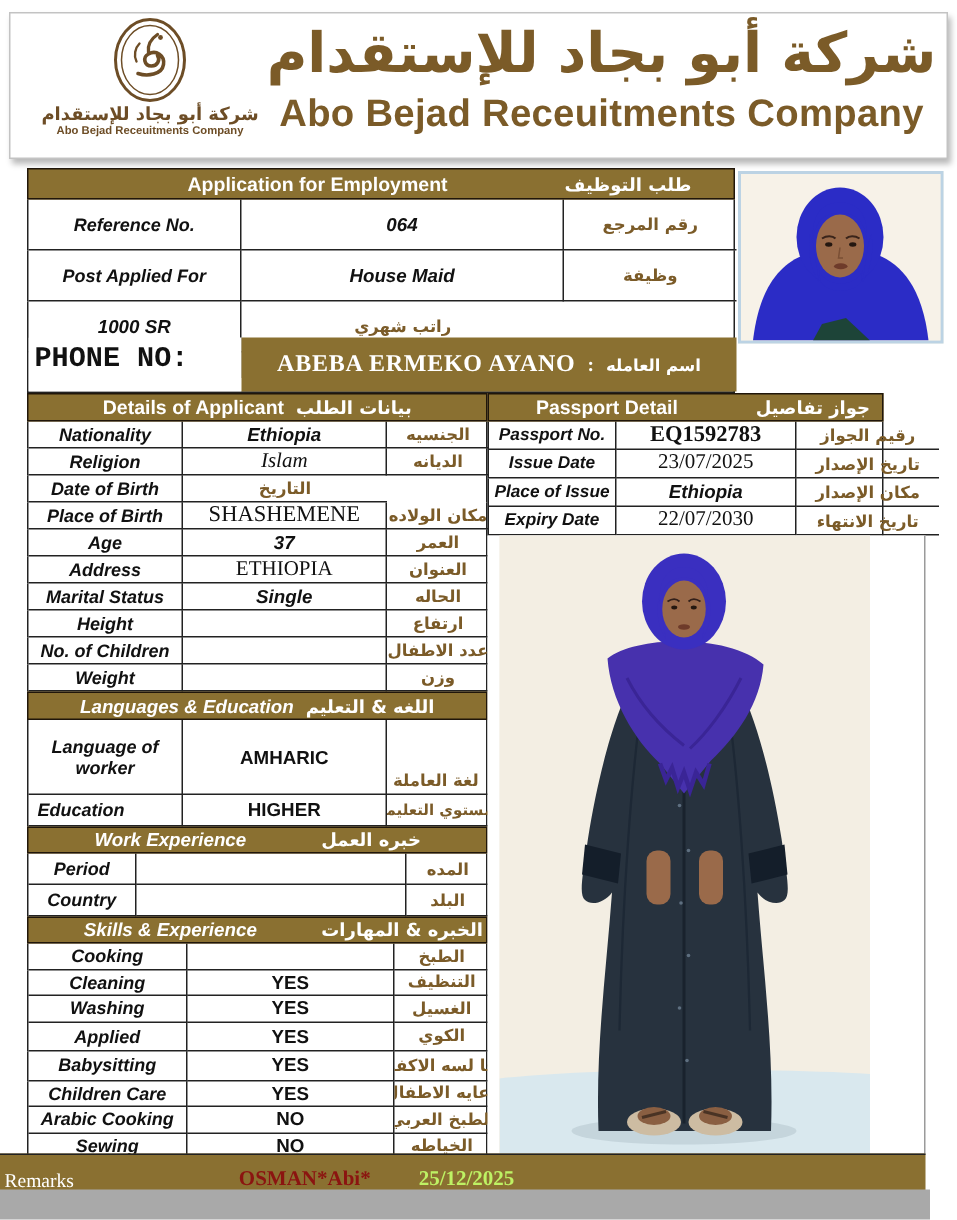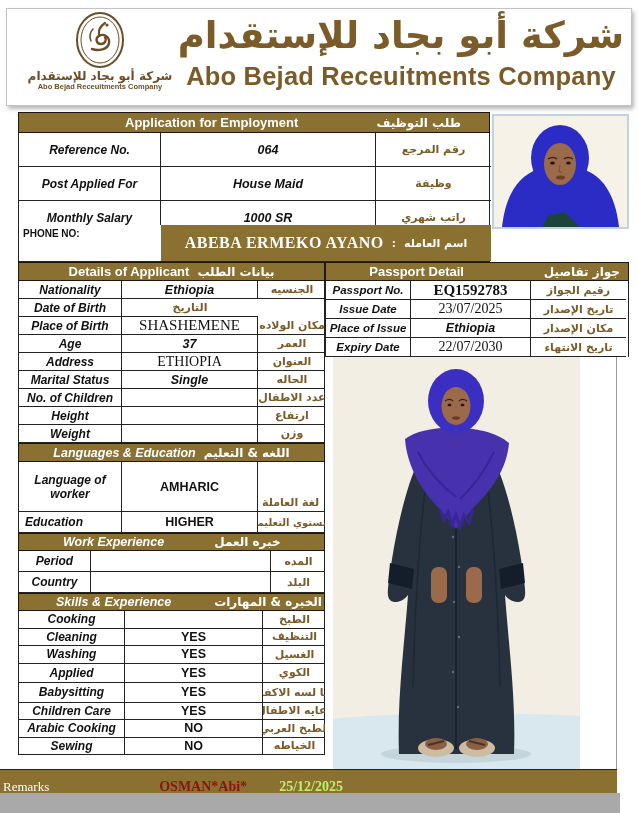--- a/index.html
+++ b/index.html
@@ -48,21 +48,21 @@
   .emp-grid.tall .c{align-items:flex-start;padding-top:3px;border-bottom:none;}
   .emp-bottom{border-bottom:1px solid #222;}
 
   
   .photo1{position:absolute;left:492px;top:114px;width:133px;height:111px;
     border:2px solid #bcd3e4;background:#f7f2e8;}
 
   
   .phone-row{position:absolute;left:18px;top:225px;width:472px;height:37px;display:grid;
     grid-template-columns:142px 330px;border:1px solid #222;border-top:none;box-sizing:border-box;}
-  .phone-label{font-family:Liberation Sans, sans-serif;font-weight:bold;font-size:10px;
+  .phone-label{font-family:Liberation Mono, monospace;font-weight:bold;font-size:19px;
     padding:3px 0 0 4px;background:#fff;}
   .name-cell{background:#8a7031;color:#fff;display:flex;align-items:center;justify-content:center;gap:8px;}
   .name-en{font-family:"Liberation Serif", serif;font-weight:bold;font-size:16px;letter-spacing:.5px;}
   .name-sep{font-family:"Liberation Serif", serif;font-weight:bold;font-size:13px;}
   .name-ar{font-size:11px;font-weight:bold;}
 
   
   .leftcol{position:absolute;left:18px;top:262px;width:307px;}
   .leftcol .bar{height:19px;}
   .bar-center{justify-content:center;gap:8px;text-align:right;}
@@ -72,21 +72,21 @@
   .lang-grid{grid-template-columns:103px 136px 68px;}
   .lang-tall{height:50px;}
   .lang-tall .lab{white-space:normal;text-align:center;line-height:14px;}
   .lang-tall .arl{align-items:flex-end;justify-content:flex-start;padding:0 4px 2px 4px;}
   .edu-row{height:21px;}
   .edu-row .lab{justify-content:flex-start;padding-left:6px;font-style:italic;}
   .work-grid{grid-template-columns:72px 180px 55px;height:21px;}
   .skill-grid{grid-template-columns:106px 138px 63px;height:17.5px;}
 
   
-  .passport{position:absolute;left:325px;top:262px;width:304px;}
+  .passport{position:absolute;left:325px;top:262px;width:264px;}
   .passport .bar{height:19px;}
   .passport .bar .en{position:absolute;left:0;width:60%;text-align:center;}
   .passport .bar .arh{position:absolute;right:8px;}
   .pass-grid{grid-template-columns:85px 120px 95px;height:19px;}
   .pass-grid .lab{font-size:11.5px;}
 
   .photo2-area{position:absolute;left:325px;top:357px;width:292px;height:412px;background:#fff;
     border-right:1px solid #9a9a9a;box-sizing:border-box;}
   .photo2{position:absolute;left:8px;top:0;width:247px;height:412px;background:#f3eee3;}
 
@@ -130,21 +130,20 @@
     <div class="c lab">Reference No.</div>
     <div class="c bi">064</div>
     <div class="c arl ar">رقم المرجع</div>
   </div>
   <div class="trow emp-grid">
     <div class="c lab">Post Applied For</div>
     <div class="c bi">House Maid</div>
     <div class="c arl ar">وظيفة</div>
   </div>
   <div class="trow emp-grid">
-    <div class="c lab">Monthly Salary</div>
     <div class="c bi">1000 SR</div>
     <div class="c arl ar">راتب شهري</div>
   </div>
   <div class="trow emp-grid tall emp-bottom">
     <div class="c lab">Contract Status</div>
     <div class="c bi">2 Years</div>
     <div class="c arl ar">مدة العقد</div>
   </div>
 </div>
 
@@ -183,20 +182,25 @@
     <span class="en">Details of Applicant</span>
     <span class="arh ar">بيانات الطلب</span>
   </div>
 
   <div class="trow app-grid">
     <div class="c lab">Nationality</div>
     <div class="c bi">Ethiopia</div>
     <div class="c arl ar">الجنسيه</div>
   </div>
   <div class="trow app-grid">
+    <div class="c lab">Religion</div>
+    <div class="c si">Islam</div>
+    <div class="c arl ar">الديانه</div>
+  </div>
+  <div class="trow app-grid">
     <div class="c lab">Date of Birth</div>
     <div class="c arl ar">التاريخ</div>
   </div>
   <div class="trow app-grid">
     <div class="c lab">Place of Birth</div>
     <div class="c sr" style="font-size:15px">SHASHEMENE</div>
     <div class="c arl ar">مكان الولاده</div>
   </div>
   <div class="trow app-grid">
     <div class="c lab">Age</div>
@@ -207,28 +211,28 @@
     <div class="c lab">Address</div>
     <div class="c sr">ETHIOPIA</div>
     <div class="c arl ar">العنوان</div>
   </div>
   <div class="trow app-grid">
     <div class="c lab">Marital Status</div>
     <div class="c bi">Single</div>
     <div class="c arl ar">الحاله</div>
   </div>
   <div class="trow app-grid">
+    <div class="c lab">Height</div>
+    <div class="c"></div>
+    <div class="c arl ar">ارتفاع</div>
+  </div>
+  <div class="trow app-grid">
     <div class="c lab">No. of Children</div>
     <div class="c"></div>
     <div class="c arl ar">عدد الاطفال</div>
-  </div>
-  <div class="trow app-grid">
-    <div class="c lab">Height</div>
-    <div class="c"></div>
-    <div class="c arl ar">ارتفاع</div>
   </div>
   <div class="trow app-grid">
     <div class="c lab">Weight</div>
     <div class="c"></div>
     <div class="c arl ar">وزن</div>
   </div>
 
   <div class="bar bar-center">
     <span class="en" style="font-style:italic;font-family:'Liberation Sans',sans-serif;font-size:12.5px">Languages &amp; Education</span>
     <span class="arh ar">اللغه &amp; التعليم</span>

